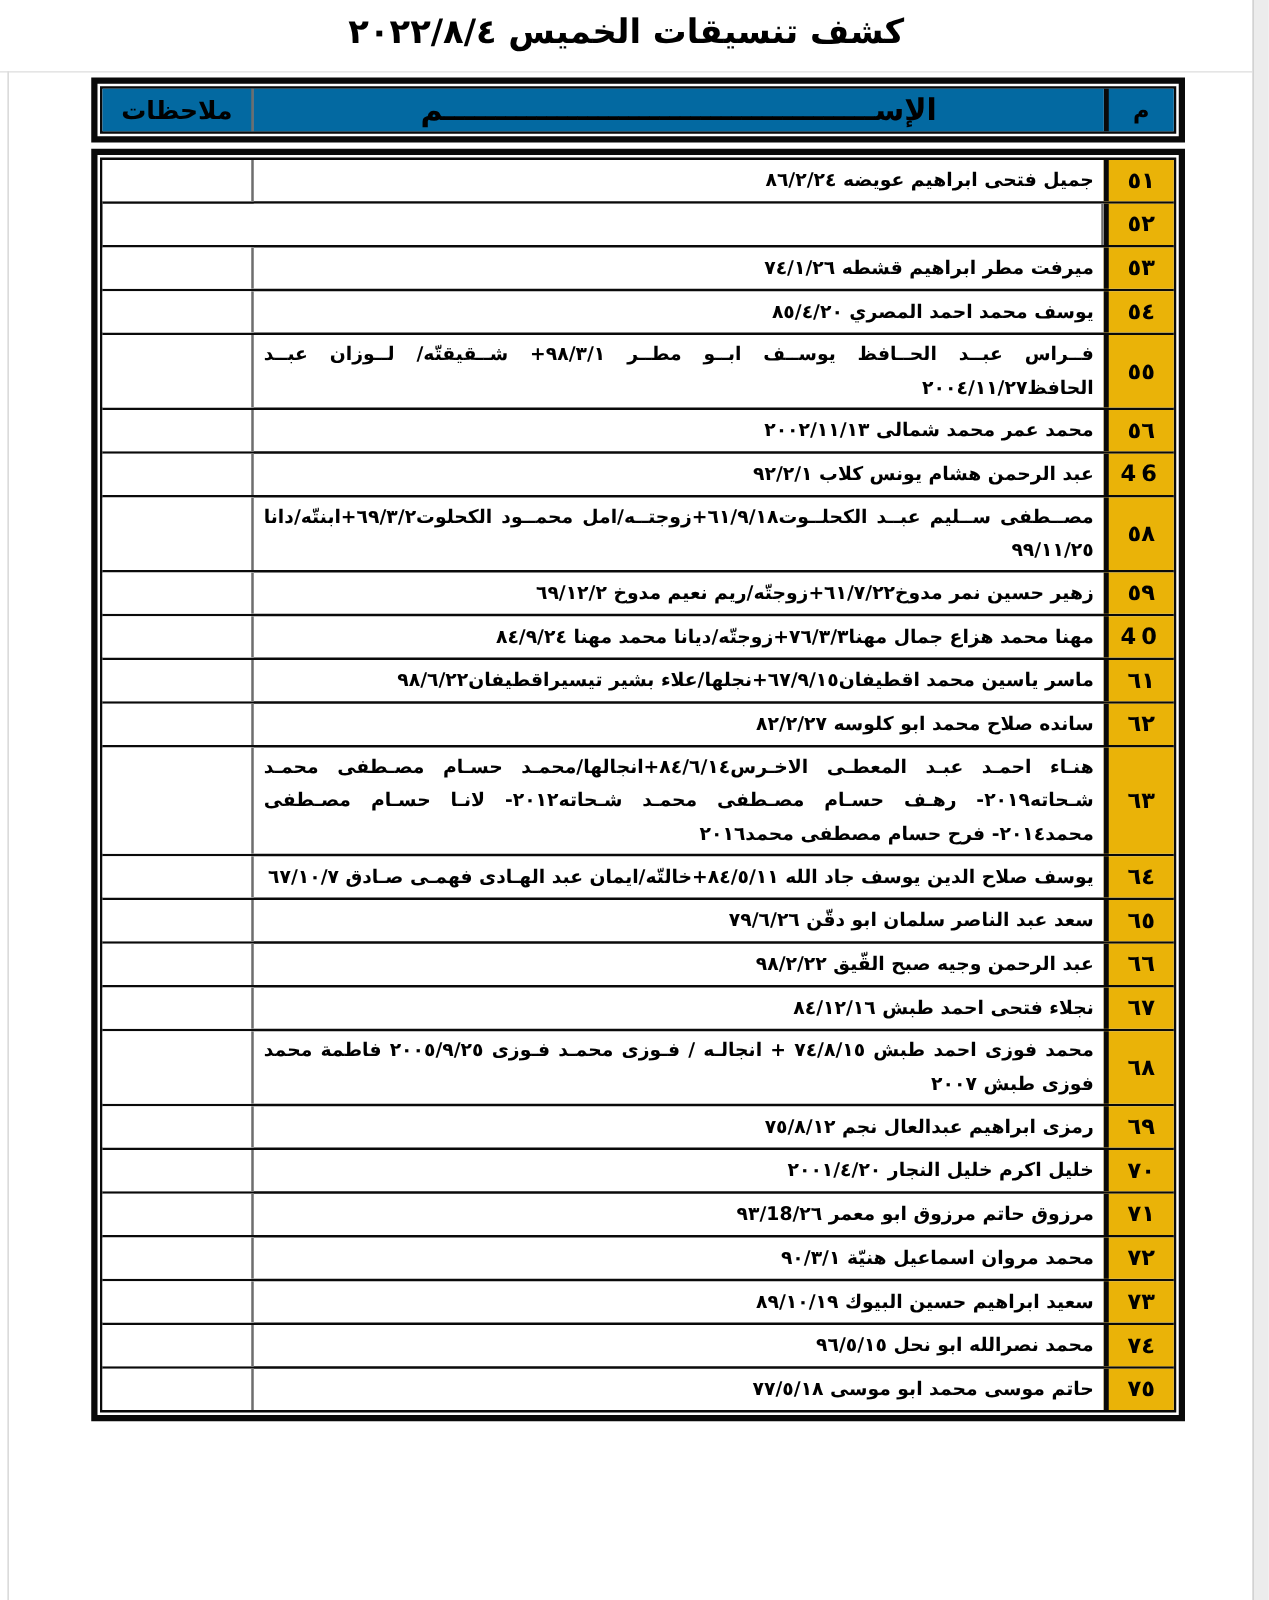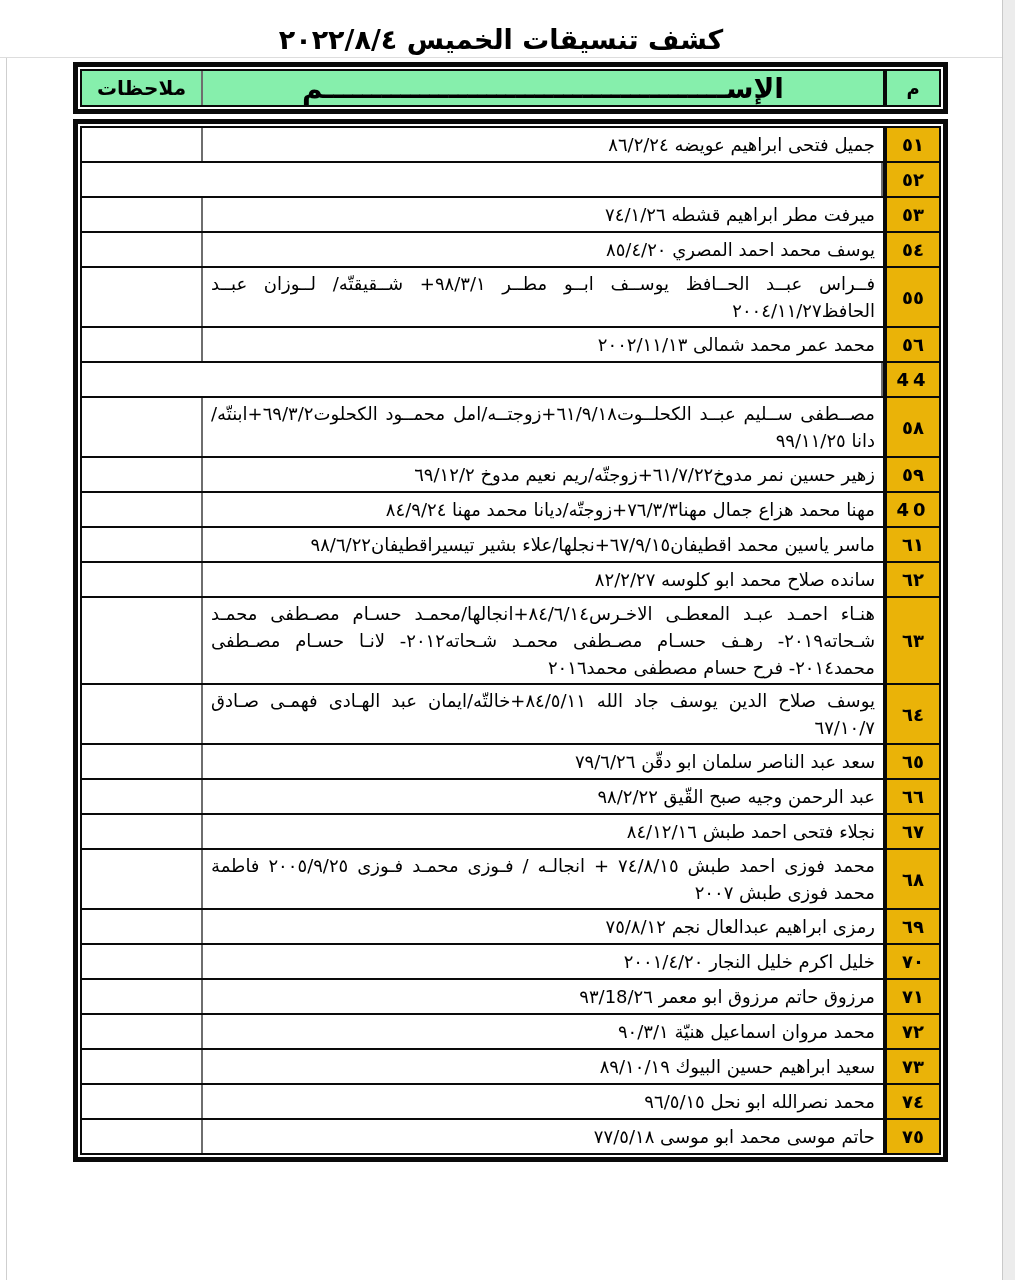--- a/index.html
+++ b/index.html
@@ -9,50 +9,50 @@
     font-family:"DejaVu Sans", sans-serif;
     color:#000;
   }
   
   .edge-right-strip { position:absolute; top:0; right:0; width:12px; height:1280px;
     background:#ececec; border-left:1px solid #c9c9c9; }
   .edge-left-line { position:absolute; top:57px; left:6px; width:1px; height:1223px; background:#cfcfcf; }
   .edge-top-line { position:absolute; top:57px; left:0; width:1002px; height:1px; background:#dddddd; }
 
   .doc-title {
-    position:absolute; top:24px; left:0; width:1002px;
+    position:absolute; top:10px; left:0; width:1002px;
     text-align:center; font-size:27px; font-weight:bold;
     direction:rtl; letter-spacing:0.5px;
   }
 
   .table-wrap { position:absolute; top:62px; left:73px; width:875px; direction:rtl; }
 
   .block { border:5px solid #0a0a0a; background:#fff; }
   .block-inner { border:2px solid #0a0a0a; margin:2px; }
   .body-block { margin-top:5px; }
 
   .grid-row { display:grid; grid-template-columns:56px 680px 1fr; direction:rtl; }
 
   .cell { box-sizing:border-box; }
   .cell-no {
     background:#eab308; border-left:4px solid #0a0a0a;
     display:flex; align-items:center; justify-content:center;
   }
   .cell-no span { font-size:18px; font-weight:bold; letter-spacing:4px; }
   .cell-name { display:flex; align-items:center; padding:2px 8px; }
   .name-text {
-    width:100%; font-size:18px; font-weight:normal; line-height:27px;
+    width:100%; font-size:15px; font-weight:bold; line-height:27px;
     text-align:justify; text-align-last:right;
   }
   .cell-notes { border-right:2px solid #6e6e6e; background:#fff; }
 
   .header-row { height:34px; }
-  .header-row .cell { background:#86efac; display:flex; align-items:center; justify-content:center; }
+  .header-row .cell { background:#0369a1; display:flex; align-items:center; justify-content:center; }
   .header-row .hdr-no { font-size:20px; font-weight:bold; }
-  .header-row .hdr-name { font-size:28px; font-weight:bold; white-space:nowrap; overflow:hidden; }
+  .header-row .hdr-name { font-size:24px; font-weight:bold; white-space:nowrap; overflow:hidden; }
   .header-row .hdr-notes { font-size:20px; font-weight:bold; }
 
   .body-row { min-height:33px; }
   .body-row + .body-row { border-top:2px solid #0a0a0a; }
 </style>
 </head>
 <body>
 
 <div class="edge-right-strip"></div>
 <div class="edge-left-line"></div>
@@ -144,21 +144,24 @@
     <div class="cell cell-name">
       <span class="name-text">محمد عمر محمد شمالى ٢٠٠٢/١١/١٣</span>
     </div>
     <div class="cell cell-notes">
       <span></span>
     </div>
   </div>
 
   <div class="grid-row body-row">
     <div class="cell cell-no">
-      <span>44</span>
+      <span>46</span>
+    </div>
+    <div class="cell cell-name">
+      <span class="name-text">عبد الرحمن هشام يونس كلاب ٩٢/٢/١</span>
     </div>
     <div class="cell cell-notes">
       <span></span>
     </div>
   </div>
 
   <div class="grid-row body-row">
     <div class="cell cell-no">
       <span>٥٨</span>
     </div>

